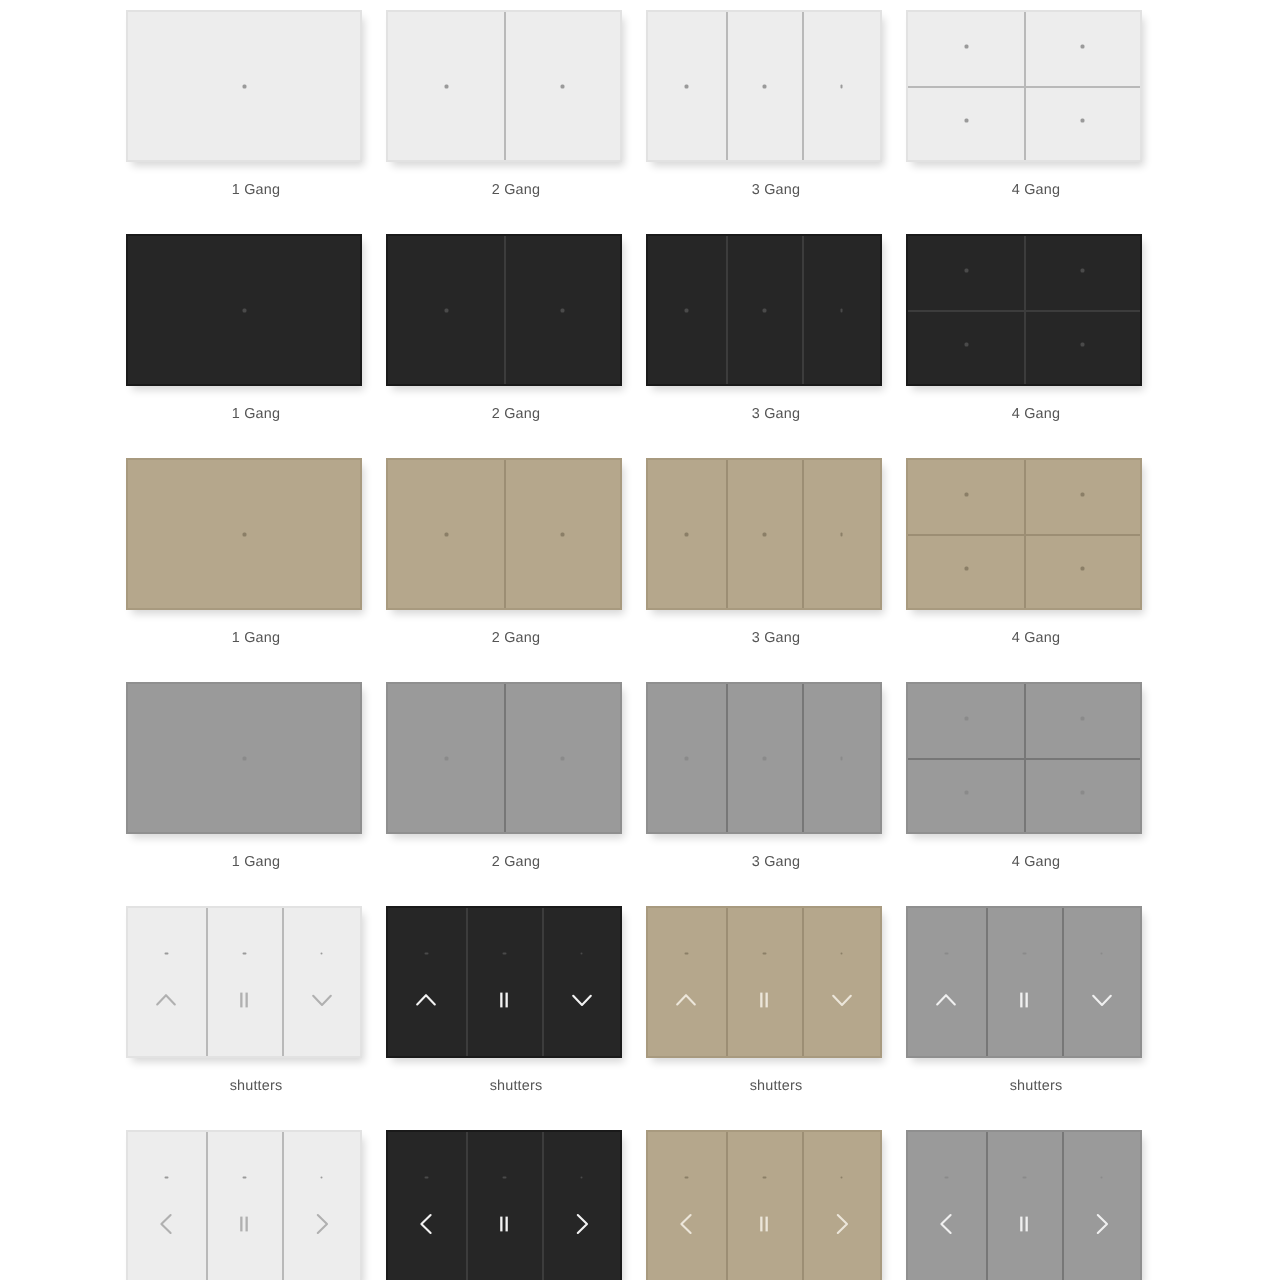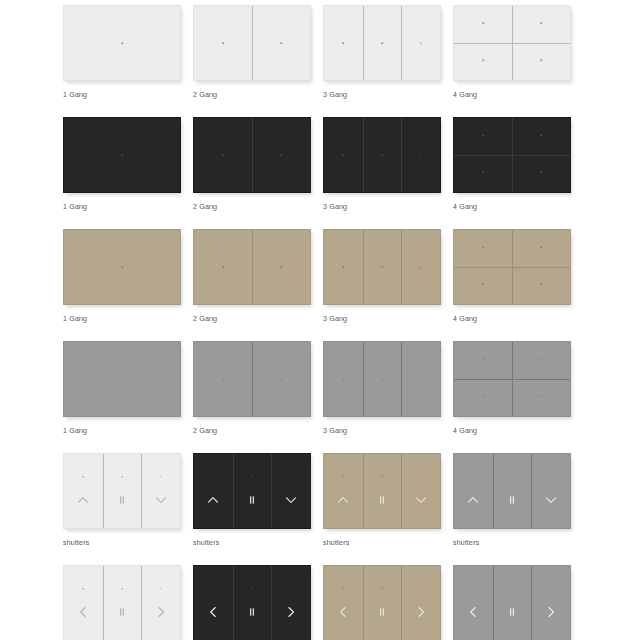--- a/index.html
+++ b/index.html
@@ -12,20 +12,21 @@
     height: 640px;
     overflow: hidden;
     font-family: "Liberation Sans", sans-serif;
     -webkit-font-smoothing: antialiased;
   }
 
   #grid {
     position: relative;
     width: 640px;
     height: 568px;
+    text-align: center;
   }
 
   .cell {
     position: absolute;
     width: 130px;
   }
 
   .swatch-wrap {
     position: relative;
     width: 118px;

